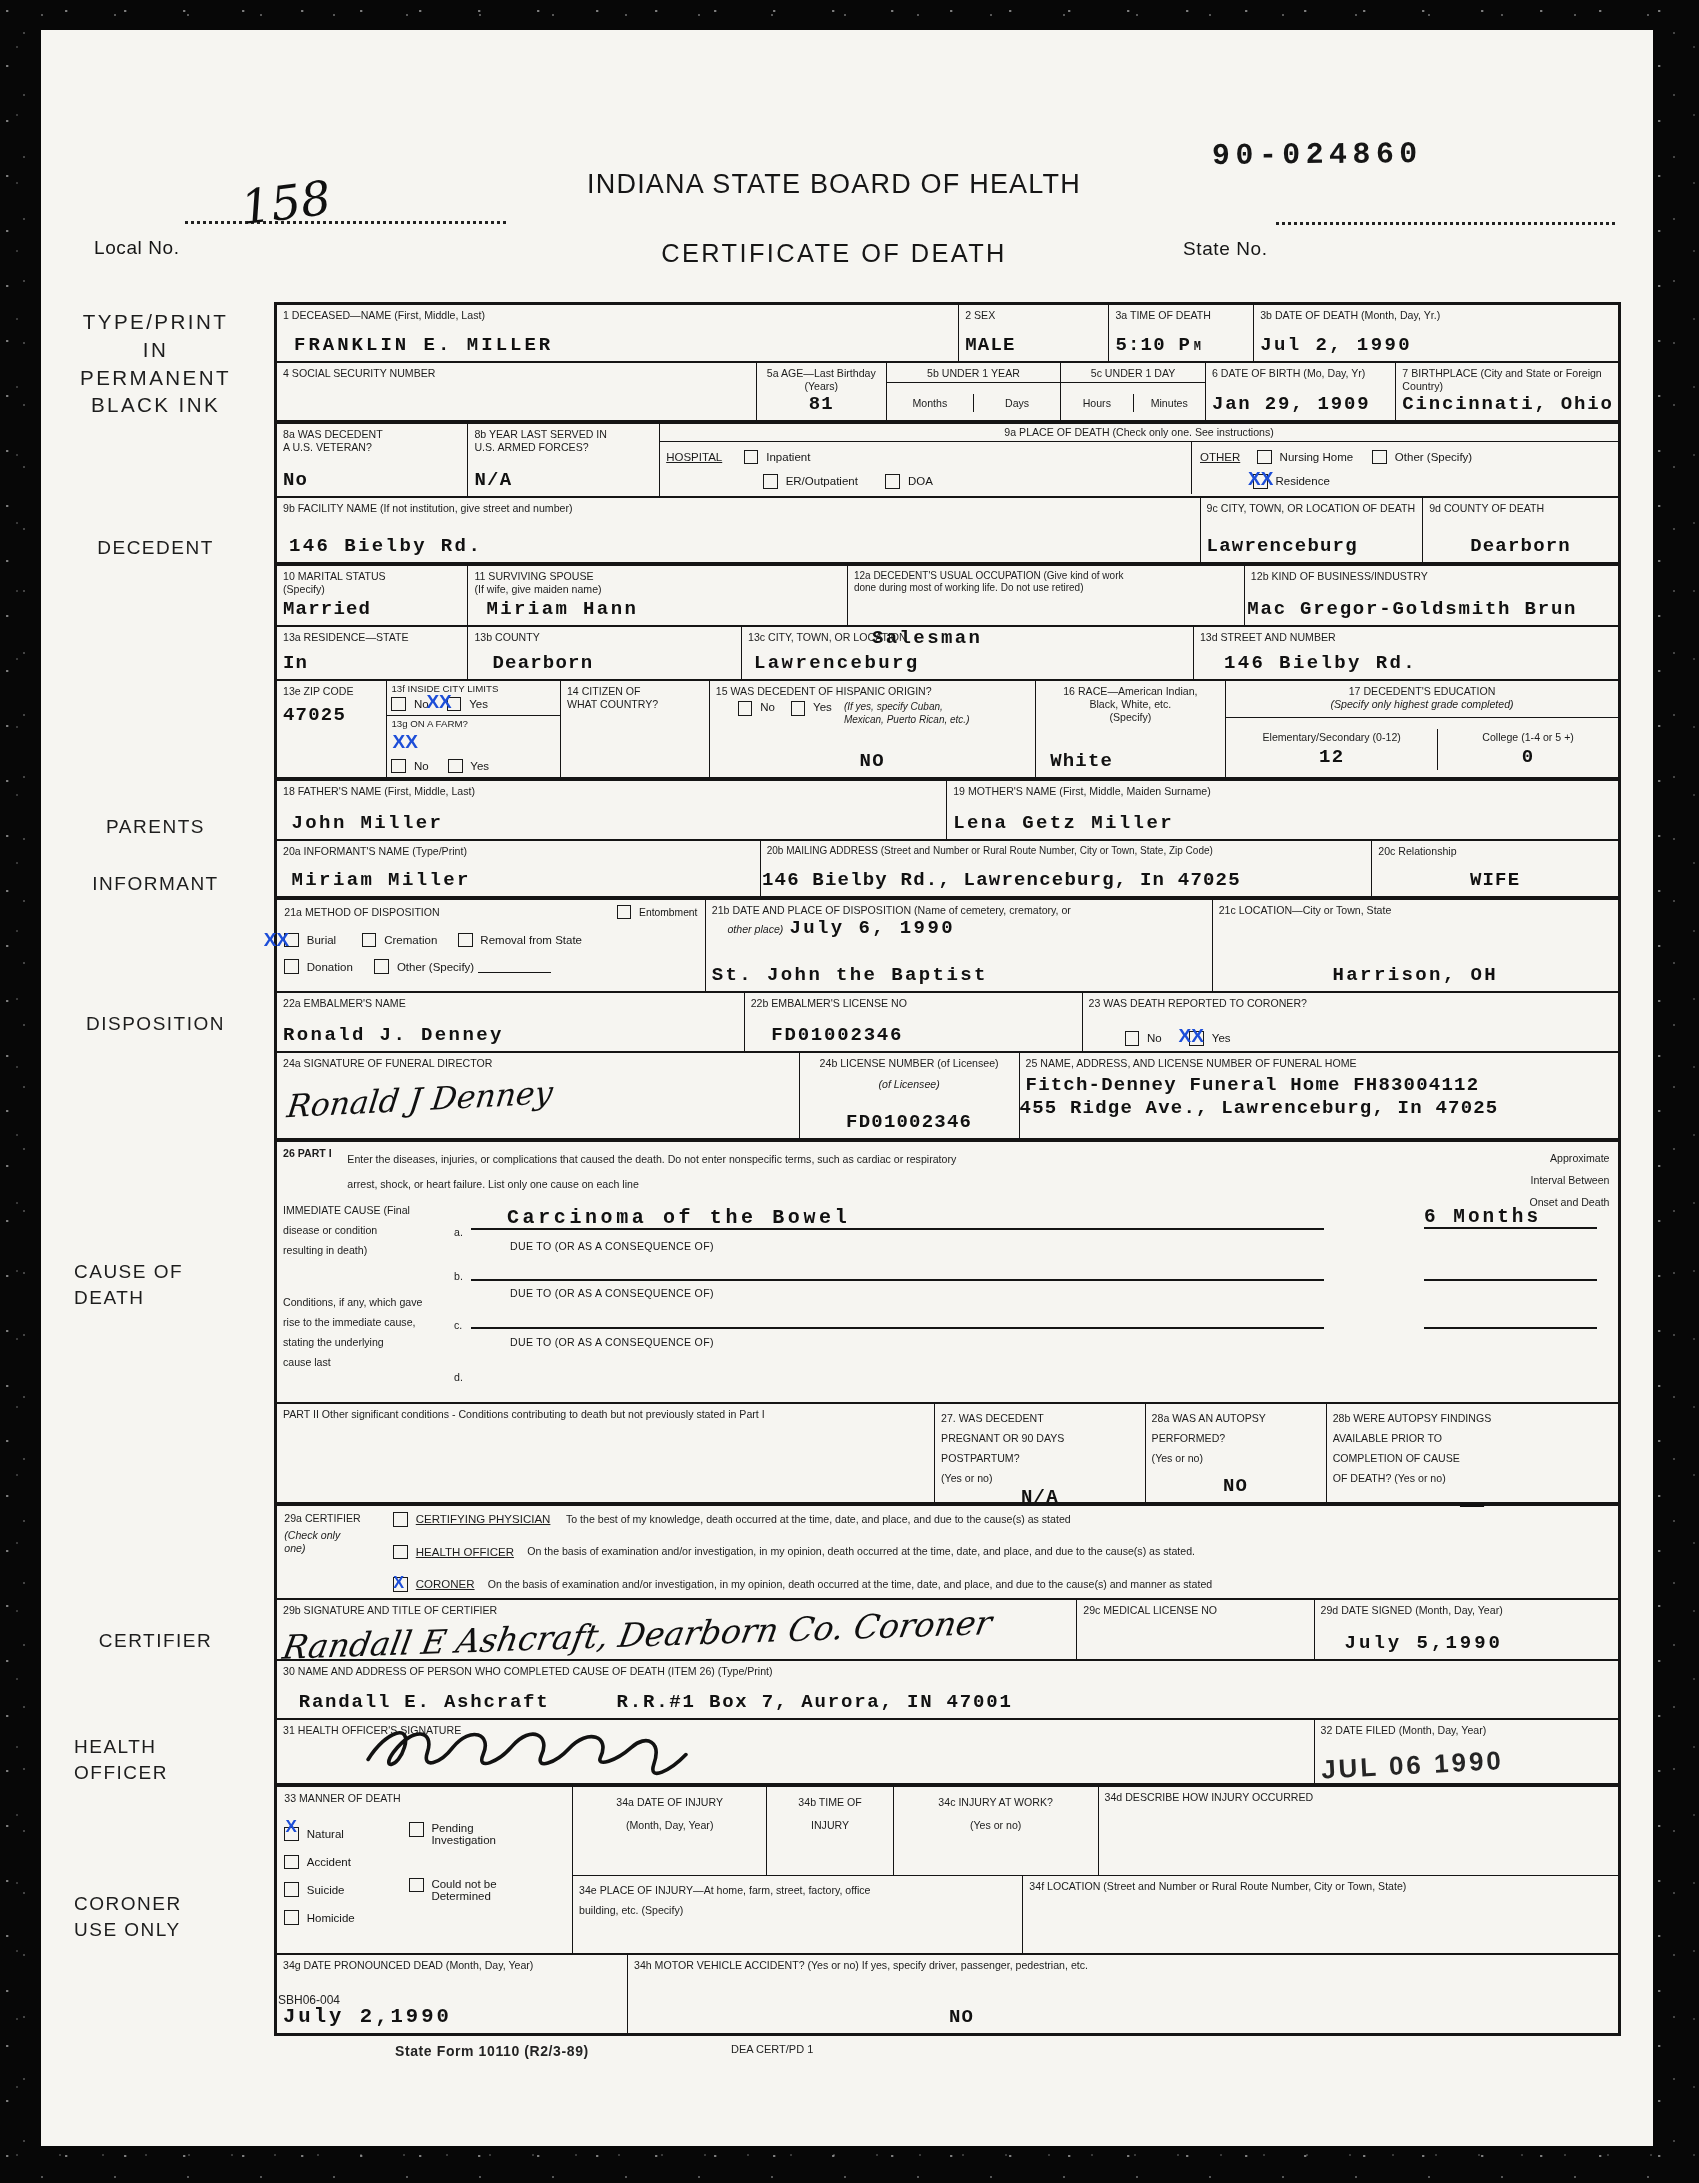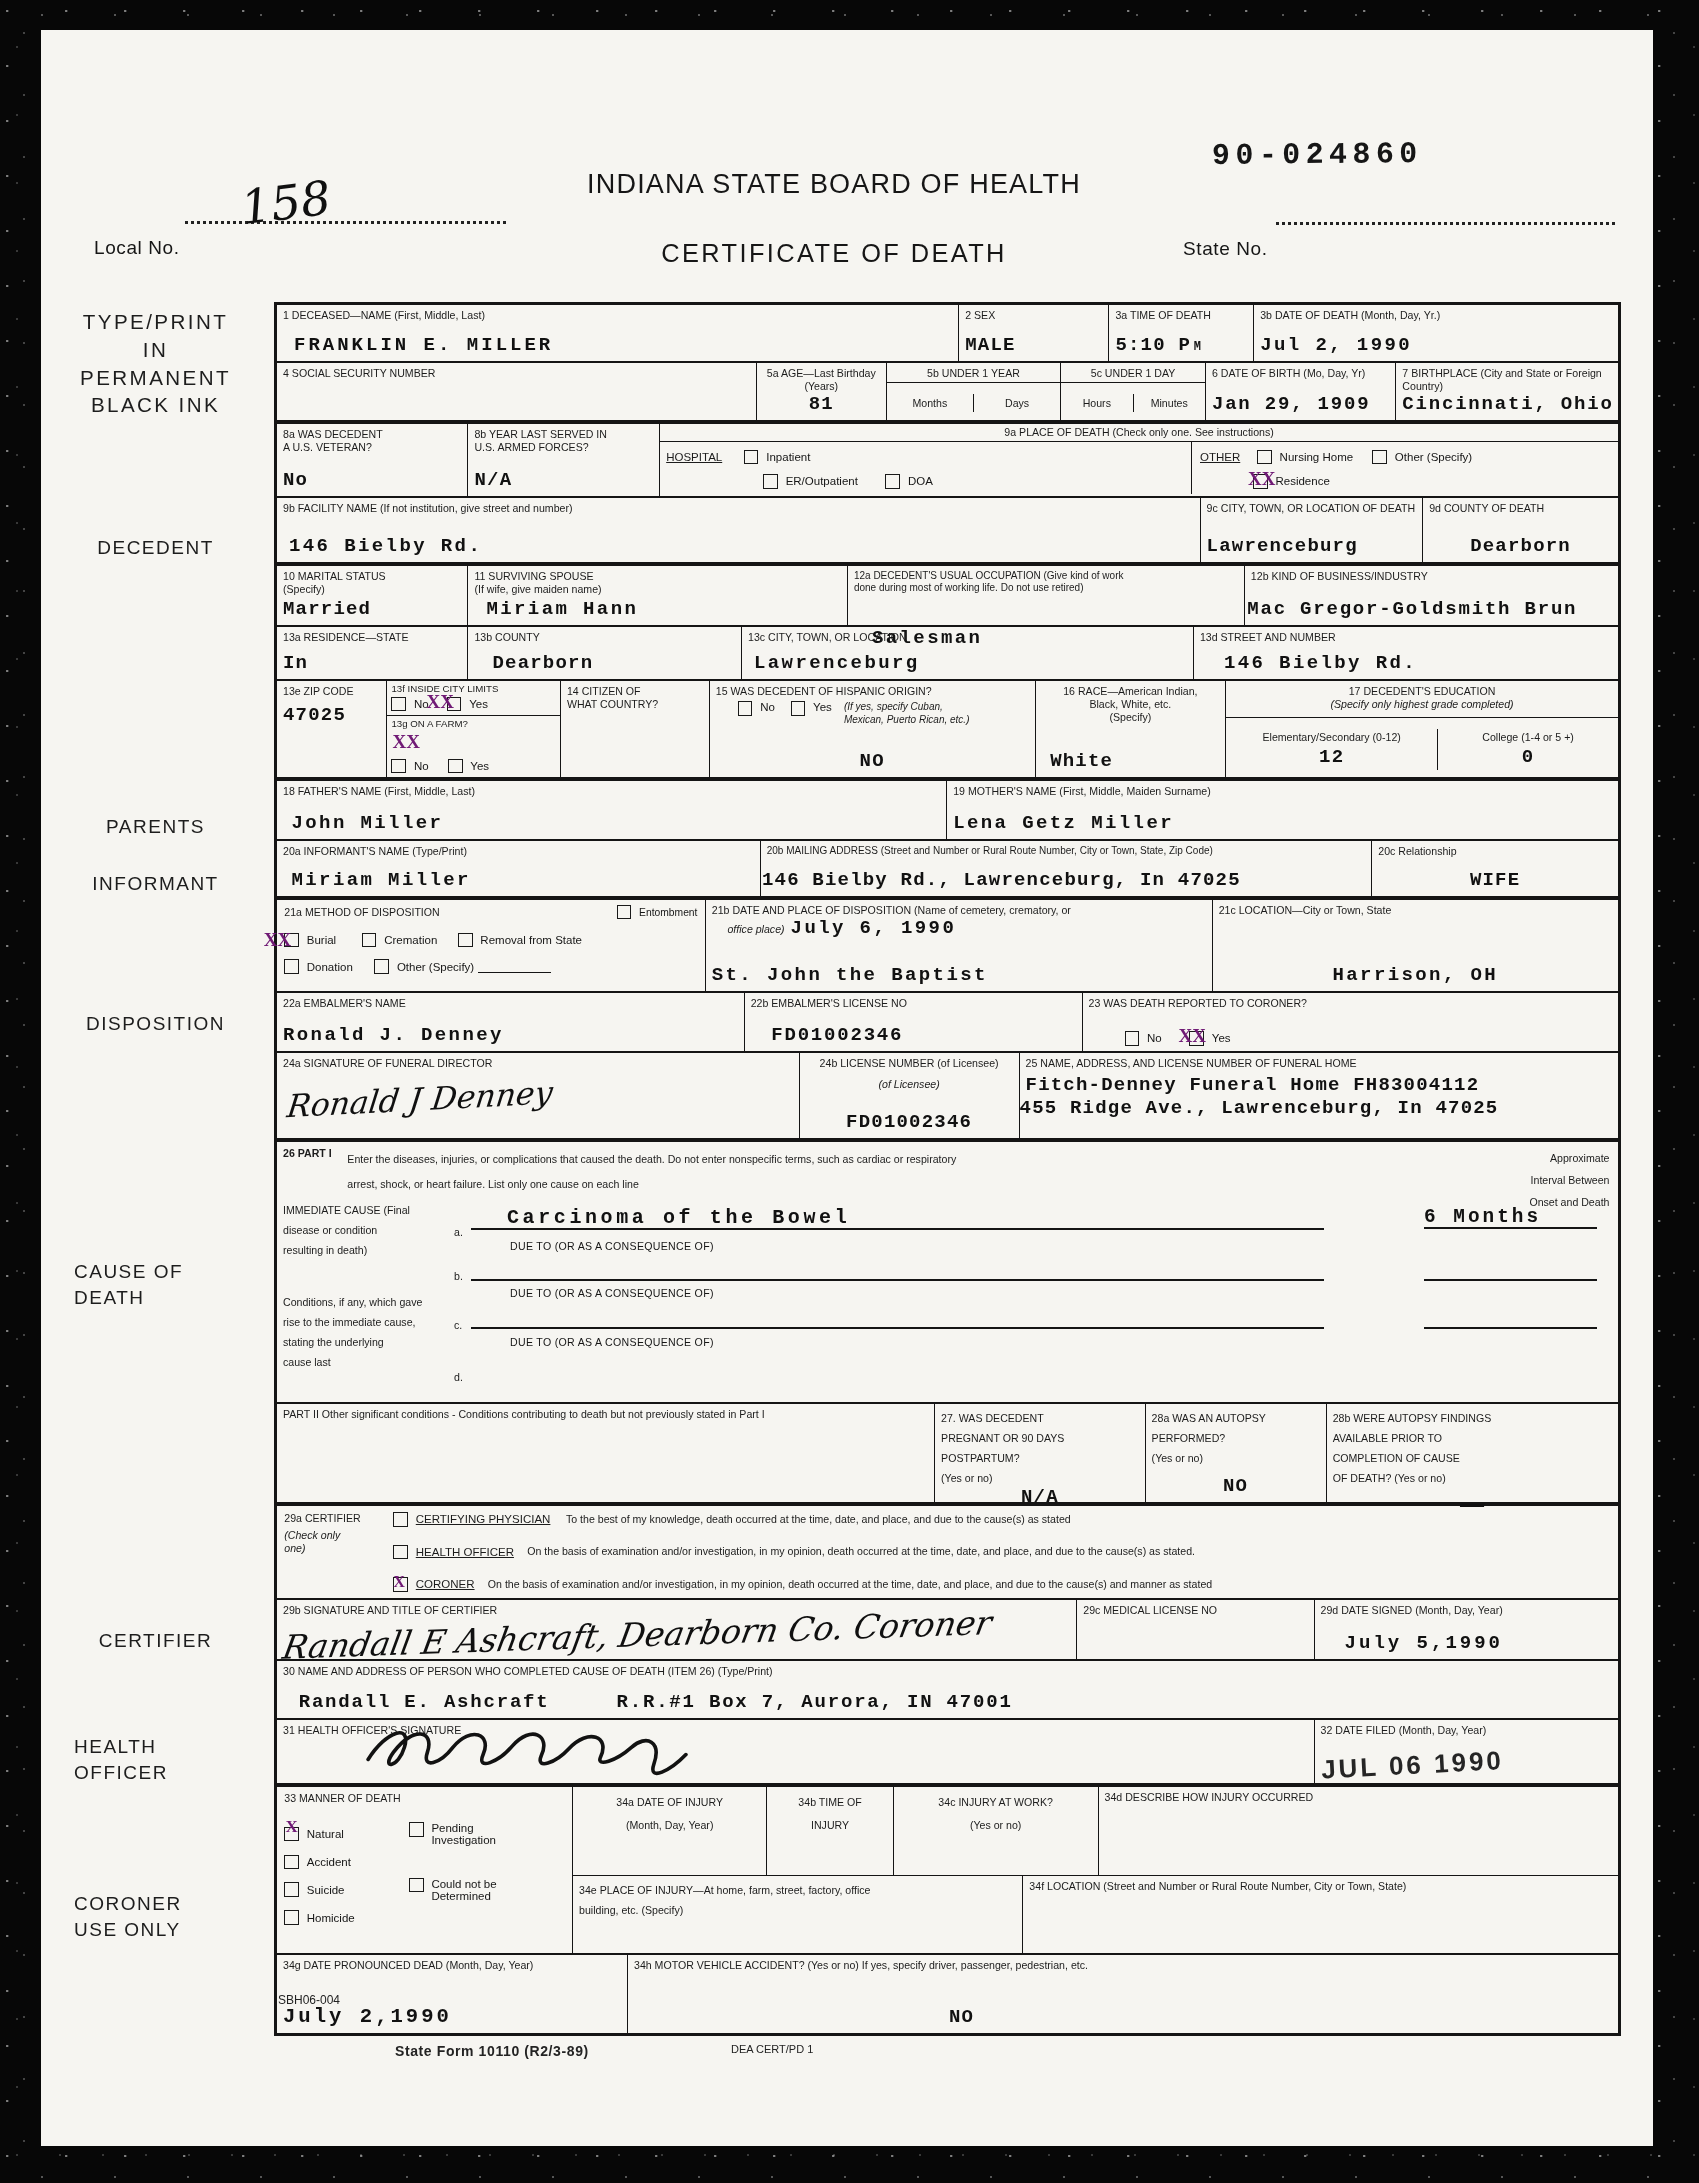--- a/index.html
+++ b/index.html
@@ -16,21 +16,21 @@
   #page{position:absolute;left:41px;top:30px;width:1612px;height:2116px;background:#f6f5f1;z-index:1;}
   .pl{white-space:pre-line;}
   .lb{font-size:10.6px;line-height:1.25;color:#1c1c1c;}
   .tv{font-family:"Liberation Mono","DejaVu Sans Mono",monospace;font-weight:700;font-size:19px;
       letter-spacing:1.2px;color:#111;white-space:nowrap;line-height:1.05;}
   .hw{font-family:"DejaVu Serif","Liberation Serif",serif;font-style:italic;color:#101010;}
   .ctr{text-align:center;}
   .cb{display:inline-block;width:12.7px;height:12.7px;border:1.8px solid #1a1a1a;vertical-align:-2.4px;
       margin-right:4.2px;background:#f6f5f1;flex:none;}
   .optlbl{font-size:11.5px;}
-  .xx{font-family:Liberation Serif, serif;font-weight:700;font-size:19px;color:#701a75;line-height:1;}
+  .xx{font-family:Liberation Sans, sans-serif;font-weight:700;font-size:19px;color:#1d4ed8;line-height:1;}
   
   #hdr-local{position:absolute;left:53px;top:207px;font-size:19px;letter-spacing:0.6px;}
   #hdr-local-dots{position:absolute;left:144px;top:191px;width:321px;border-bottom:3px dotted #222;}
   #hdr-local-val{position:absolute;left:200px;top:145px;font-size:47px;transform:rotate(-7deg);}
   #hdr-title1{position:absolute;left:460px;top:139px;width:666px;text-align:center;font-size:27px;letter-spacing:1.2px;}
   #hdr-title2{position:absolute;left:460px;top:209px;width:666px;text-align:center;font-size:25.4px;letter-spacing:2.4px;}
   #hdr-stamp{position:absolute;left:1171px;top:108px;font-family:"Liberation Mono",monospace;
      font-weight:700;font-size:30px;letter-spacing:5.4px;transform:rotate(-.5deg);}
   #hdr-stateno{position:absolute;left:1142px;top:208px;font-size:19px;letter-spacing:0.6px;}
   #hdr-state-dots{position:absolute;left:1235px;top:192px;width:339px;border-bottom:3px dotted #222;}
@@ -365,21 +365,21 @@
           <span class="cb"></span>
           <span class="optlbl">Donation</span>
           <span class="cb" style="margin-left:18px;"></span>
           <span class="optlbl">Other (Specify)</span>
           <span style="display:inline-block;width:73px;border-bottom:1.8px solid #151515;height:12px;"></span>
         </div>
       </div>
       <div class="c" style="width:37.8%;">
         <div class="lb">21b  DATE AND PLACE OF DISPOSITION (Name of cemetery, crematory, or</div>
         <div style="display:flex;align-items:baseline;gap:6px;margin-top:2.4px;">
-          <span class="lb" style="font-style:italic;padding-left:15.7px;">office place)</span>
+          <span class="lb" style="font-style:italic;padding-left:15.7px;">other place)</span>
           <span class="tv" style="letter-spacing:2.4px;">July 6, 1990</span>
         </div>
         <div class="tv vpush" style="letter-spacing:2.4px;">St. John the Baptist</div>
       </div>
       <div class="c" style="width:30.3%;">
         <div class="lb">21c  LOCATION—City or Town, State</div>
         <div class="tv vpush ctr" style="letter-spacing:2.4px;">Harrison, OH</div>
       </div>
     </div>
 

